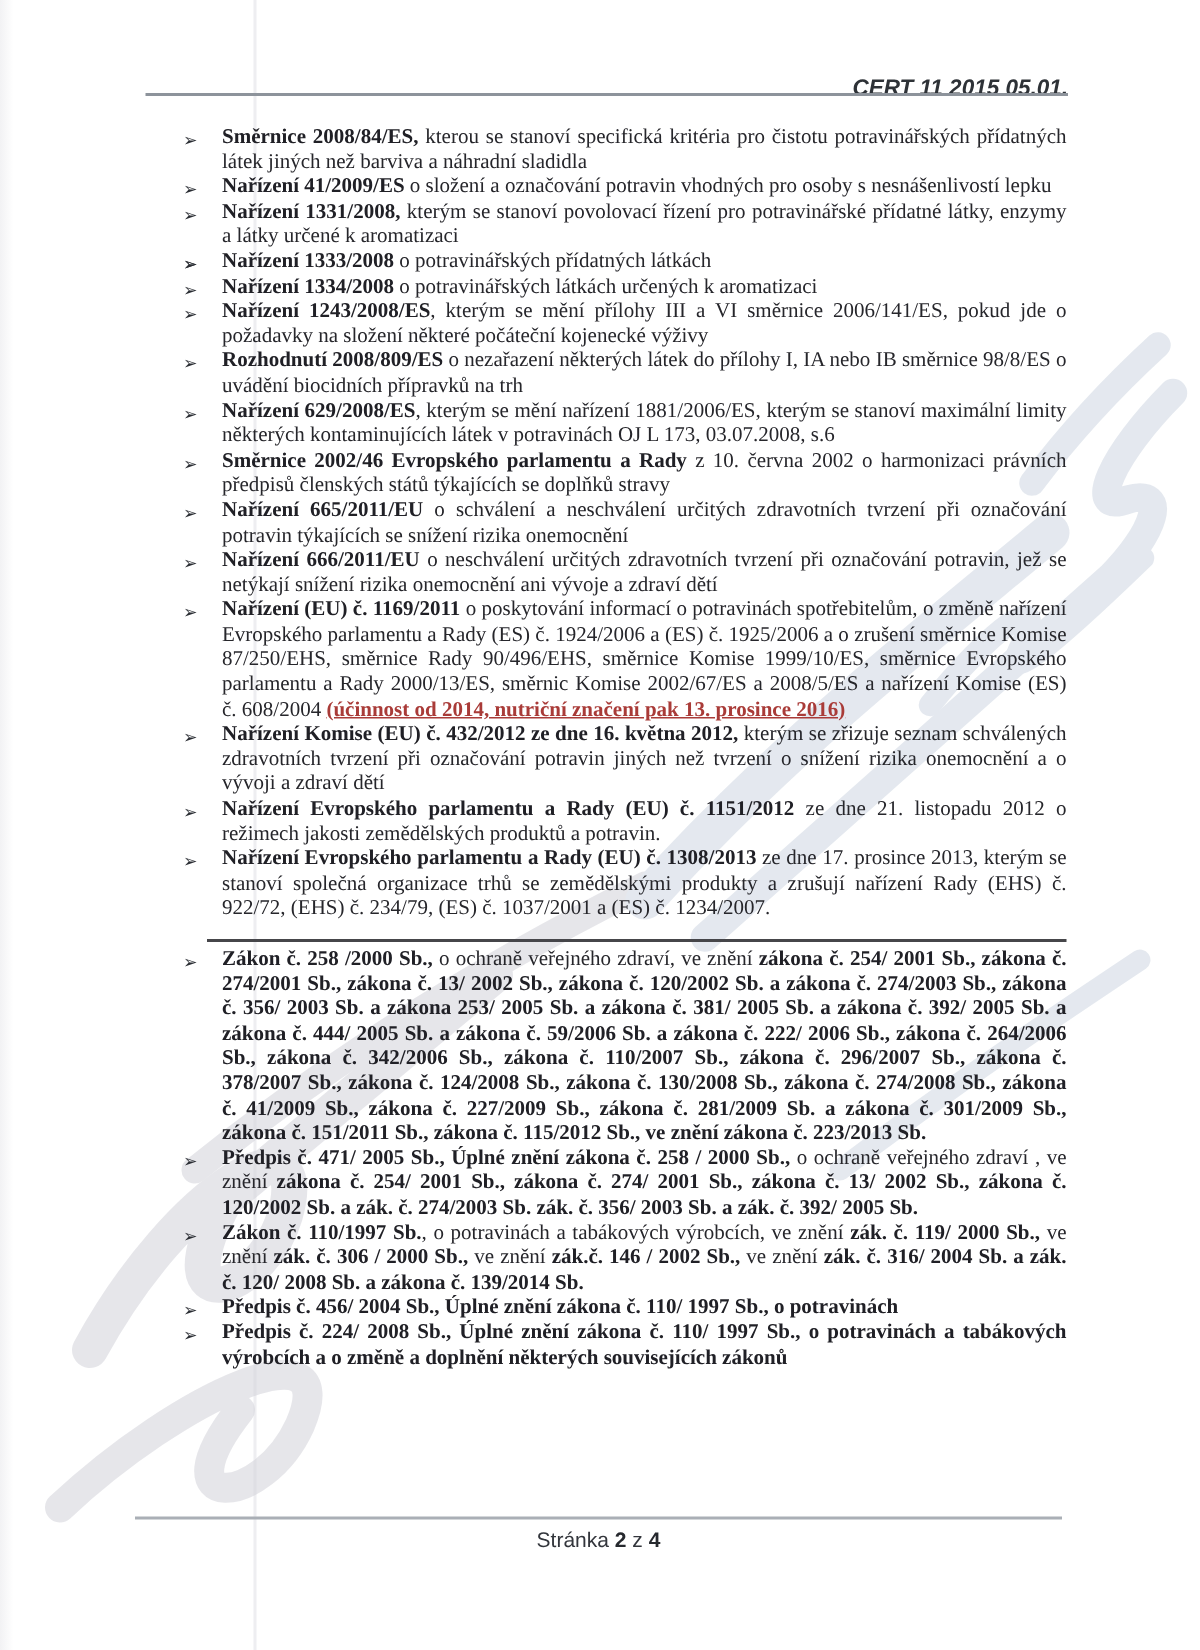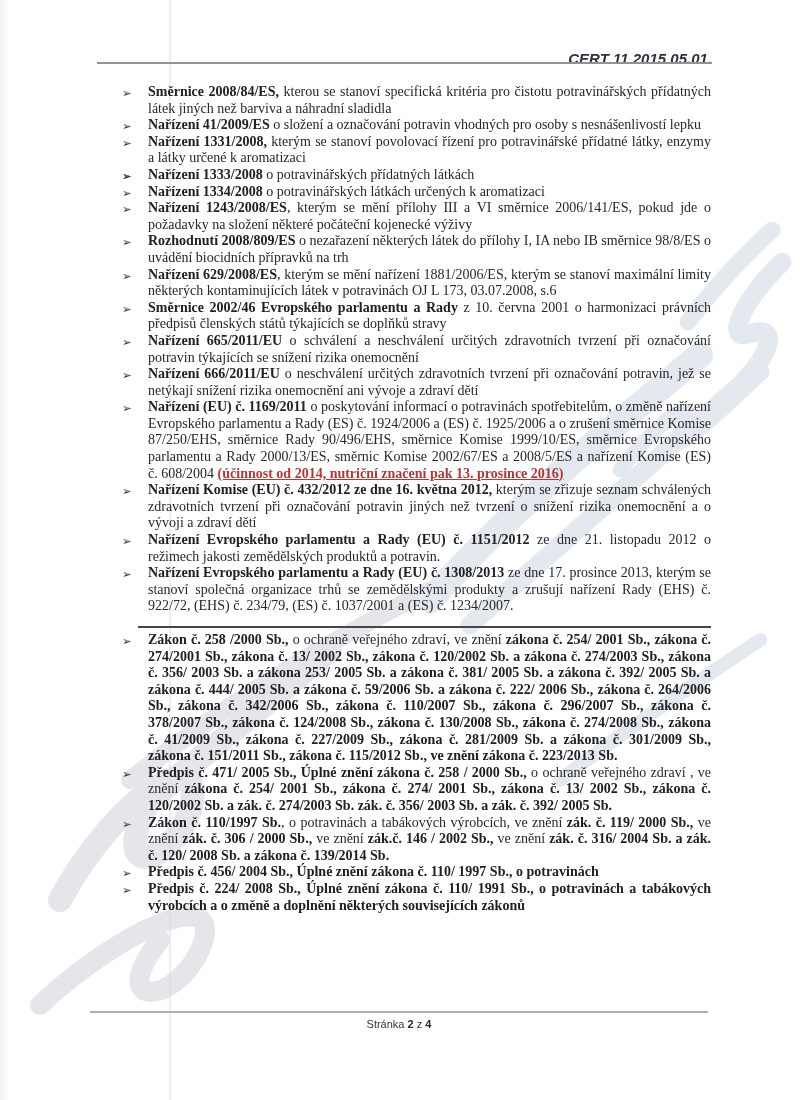--- a/index.html
+++ b/index.html
@@ -69,21 +69,21 @@
     height:0;
   }
   .footer-rule{
     position:absolute;left:90px;top:1011px;width:618px;height:2px;
     background:#aaafb6;z-index:2;
   }
   .footer{
     position:absolute;top:1018px;left:0;width:798px;
     text-align:center;z-index:2;
     font-family:"Liberation Sans", sans-serif;
-    font-size:11px;color:#33363c;
+    font-size:14px;color:#33363c;
   }
   .footer b{font-weight:bold;color:#26292e;}
 </style>
 </head>
 <body>
 
 <div class="edge-shade"></div>
 <div class="fold-line"></div>
 
 <svg class="watermark" width="800" height="1100" viewBox="0 0 800 1100" aria-hidden="true">
@@ -106,35 +106,35 @@
   <div class="list">
       <div class="item"><span class="bullet">➢</span><span><span class="bold">Směrnice 2008/84/ES,</span><span class="normal"> kterou se stanoví specifická kritéria pro čistotu potravinářských přídatných látek jiných než barviva a náhradní sladidla</span></span></div>
       <div class="item"><span class="bullet">➢</span><span><span class="bold">Nařízení 41/2009/ES</span><span class="normal"> o složení a označování potravin vhodných pro osoby s nesnášenlivostí lepku</span></span></div>
       <div class="item"><span class="bullet">➢</span><span><span class="bold">Nařízení 1331/2008,</span><span class="normal"> kterým se stanoví povolovací řízení pro potravinářské přídatné látky, enzymy a látky určené k aromatizaci</span></span></div>
       <div class="item"><span class="bullet">➢</span></div>
       <div class="item"><span class="bullet">➢</span><span><span class="bold">Nařízení 1333/2008</span><span class="normal"> o potravinářských přídatných látkách</span></span></div>
       <div class="item"><span class="bullet">➢</span><span><span class="bold">Nařízení 1334/2008</span><span class="normal"> o potravinářských látkách určených k aromatizaci</span></span></div>
       <div class="item"><span class="bullet">➢</span><span><span class="bold">Nařízení 1243/2008/ES</span><span class="normal">, kterým se mění přílohy III a VI směrnice 2006/141/ES, pokud jde o požadavky na složení některé počáteční kojenecké výživy</span></span></div>
       <div class="item"><span class="bullet">➢</span><span><span class="bold">Rozhodnutí 2008/809/ES</span><span class="normal"> o nezařazení některých látek do přílohy I, IA nebo IB směrnice 98/8/ES o uvádění biocidních přípravků na trh</span></span></div>
       <div class="item"><span class="bullet">➢</span><span><span class="bold">Nařízení 629/2008/ES</span><span class="normal">, kterým se mění nařízení 1881/2006/ES, kterým se stanoví maximální limity některých kontaminujících látek v potravinách OJ L 173, 03.07.2008, s.6</span></span></div>
-      <div class="item"><span class="bullet">➢</span><span><span class="bold">Směrnice 2002/46 Evropského parlamentu a Rady</span><span class="normal"> z 10. června 2001 o harmonizaci právních předpisů členských států týkajících se doplňků stravy</span></span></div>
+      <div class="item"><span class="bullet">➢</span><span><span class="bold">Směrnice 2002/46 Evropského parlamentu a Rady</span><span class="normal"> z 10. června 2002 o harmonizaci právních předpisů členských států týkajících se doplňků stravy</span></span></div>
       <div class="item"><span class="bullet">➢</span><span><span class="bold">Nařízení 665/2011/EU</span><span class="normal"> o schválení a neschválení určitých zdravotních tvrzení při označování potravin týkajících se snížení rizika onemocnění</span></span></div>
       <div class="item"><span class="bullet">➢</span><span><span class="bold">Nařízení 666/2011/EU</span><span class="normal"> o neschválení určitých zdravotních tvrzení při označování potravin, jež se netýkají snížení rizika onemocnění ani vývoje a zdraví dětí</span></span></div>
       <div class="item"><span class="bullet">➢</span><span><span class="bold">Nařízení (EU) č. 1169/2011</span><span class="normal">  o poskytování informací o potravinách spotřebitelům, o změně nařízení Evropského parlamentu a Rady (ES) č. 1924/2006 a (ES) č. 1925/2006 a o zrušení směrnice Komise 87/250/EHS, směrnice Rady 90/496/EHS, směrnice Komise 1999/10/ES, směrnice Evropského parlamentu a Rady 2000/13/ES, směrnic Komise 2002/67/ES a 2008/5/ES a nařízení Komise (ES) č. 608/2004 </span><span class="red">(účinnost od 2014, nutriční značení pak 13. prosince 2016)</span></span></div>
       <div class="item"><span class="bullet">➢</span><span><span class="bold">Nařízení Komise (EU) č. 432/2012  ze dne 16. května 2012,</span><span class="normal"> kterým se zřizuje seznam schválených zdravotních tvrzení při označování potravin jiných než tvrzení o snížení rizika onemocnění a o vývoji a zdraví dětí</span></span></div>
       <div class="item"><span class="bullet">➢</span><span><span class="bold">Nařízení Evropského parlamentu a Rady (EU) č. 1151/2012</span><span class="normal"> ze dne 21. listopadu 2012 o režimech jakosti zemědělských produktů a potravin.</span></span></div>
       <div class="item"><span class="bullet">➢</span><span><span class="bold">Nařízení Evropského parlamentu a Rady (EU) č. 1308/2013</span><span class="normal"> ze dne 17. prosince 2013, kterým se stanoví společná organizace trhů se zemědělskými produkty a zrušují nařízení Rady (EHS) č. 922/72, (EHS) č. 234/79, (ES) č. 1037/2001 a (ES) č. 1234/2007.</span></span></div>
     </div>
   <div class="divider"></div>
   <div class="list">
       <div class="item"><span class="bullet">➢</span><span><span class="bold">Zákon č. 258 /2000 Sb.,</span><span class="normal"> o ochraně veřejného zdraví, ve znění </span><span class="bold">zákona č. 254/ 2001 Sb., zákona č. 274/2001 Sb., zákona č. 13/ 2002 Sb., zákona č. 120/2002 Sb. a zákona č. 274/2003 Sb., zákona č. 356/ 2003 Sb. a zákona 253/ 2005 Sb. a zákona č. 381/ 2005 Sb. a zákona č. 392/ 2005 Sb. a zákona č. 444/ 2005 Sb. a zákona č. 59/2006 Sb. a zákona č. 222/ 2006 Sb., zákona č. 264/2006 Sb., zákona č. 342/2006 Sb., zákona č. 110/2007 Sb., zákona č. 296/2007 Sb., zákona č. 378/2007 Sb., zákona č. 124/2008 Sb., zákona č. 130/2008 Sb., zákona č. 274/2008 Sb., zákona č. 41/2009 Sb., zákona č. 227/2009 Sb., zákona č. 281/2009 Sb. a zákona č. 301/2009 Sb., zákona č. 151/2011 Sb., zákona č. 115/2012 Sb., ve znění zákona č. 223/2013 Sb.</span></span></div>
       <div class="item"><span class="bullet">➢</span><span><span class="bold">Předpis č. 471/ 2005 Sb., Úplné znění zákona č. 258 / 2000 Sb.,</span><span class="normal"> o ochraně veřejného zdraví , ve znění </span><span class="bold">zákona č. 254/ 2001 Sb., zákona č. 274/ 2001 Sb., zákona č. 13/ 2002 Sb., zákona č. 120/2002 Sb. a zák. č. 274/2003 Sb.  zák. č. 356/ 2003 Sb. a zák. č. 392/ 2005 Sb.</span></span></div>
       <div class="item"><span class="bullet">➢</span><span><span class="bold">Zákon č. 110/1997 Sb.</span><span class="normal">, o potravinách a tabákových výrobcích, ve znění </span><span class="bold">zák. č. 119/ 2000 Sb.,</span><span class="normal"> ve znění </span><span class="bold">zák. č. 306 / 2000 Sb.,</span><span class="normal"> ve znění </span><span class="bold">zák.č. 146 / 2002 Sb.,</span><span class="normal"> ve znění </span><span class="bold">zák. č. 316/ 2004 Sb. a zák. č. 120/ 2008 Sb. a zákona č. 139/2014 Sb.</span></span></div>
       <div class="item"><span class="bullet">➢</span><span><span class="bold">Předpis č. 456/ 2004 Sb., Úplné znění zákona č. 110/ 1997 Sb., o potravinách</span></span></div>
-      <div class="item"><span class="bullet">➢</span><span><span class="bold">Předpis č. 224/ 2008 Sb., Úplné znění zákona č. 110/ 1991 Sb., o potravinách a tabákových výrobcích a o změně a doplnění některých souvisejících zákonů</span></span></div>
+      <div class="item"><span class="bullet">➢</span><span><span class="bold">Předpis č. 224/ 2008 Sb., Úplné znění zákona č. 110/ 1997 Sb., o potravinách a tabákových výrobcích a o změně a doplnění některých souvisejících zákonů</span></span></div>
     </div>
 </div>
 
 <div class="footer-rule"></div>
 <div class="footer">
   <span>Stránka</span>
   <b>2</b>
   <span>z</span>
   <b>4</b>
 </div>

